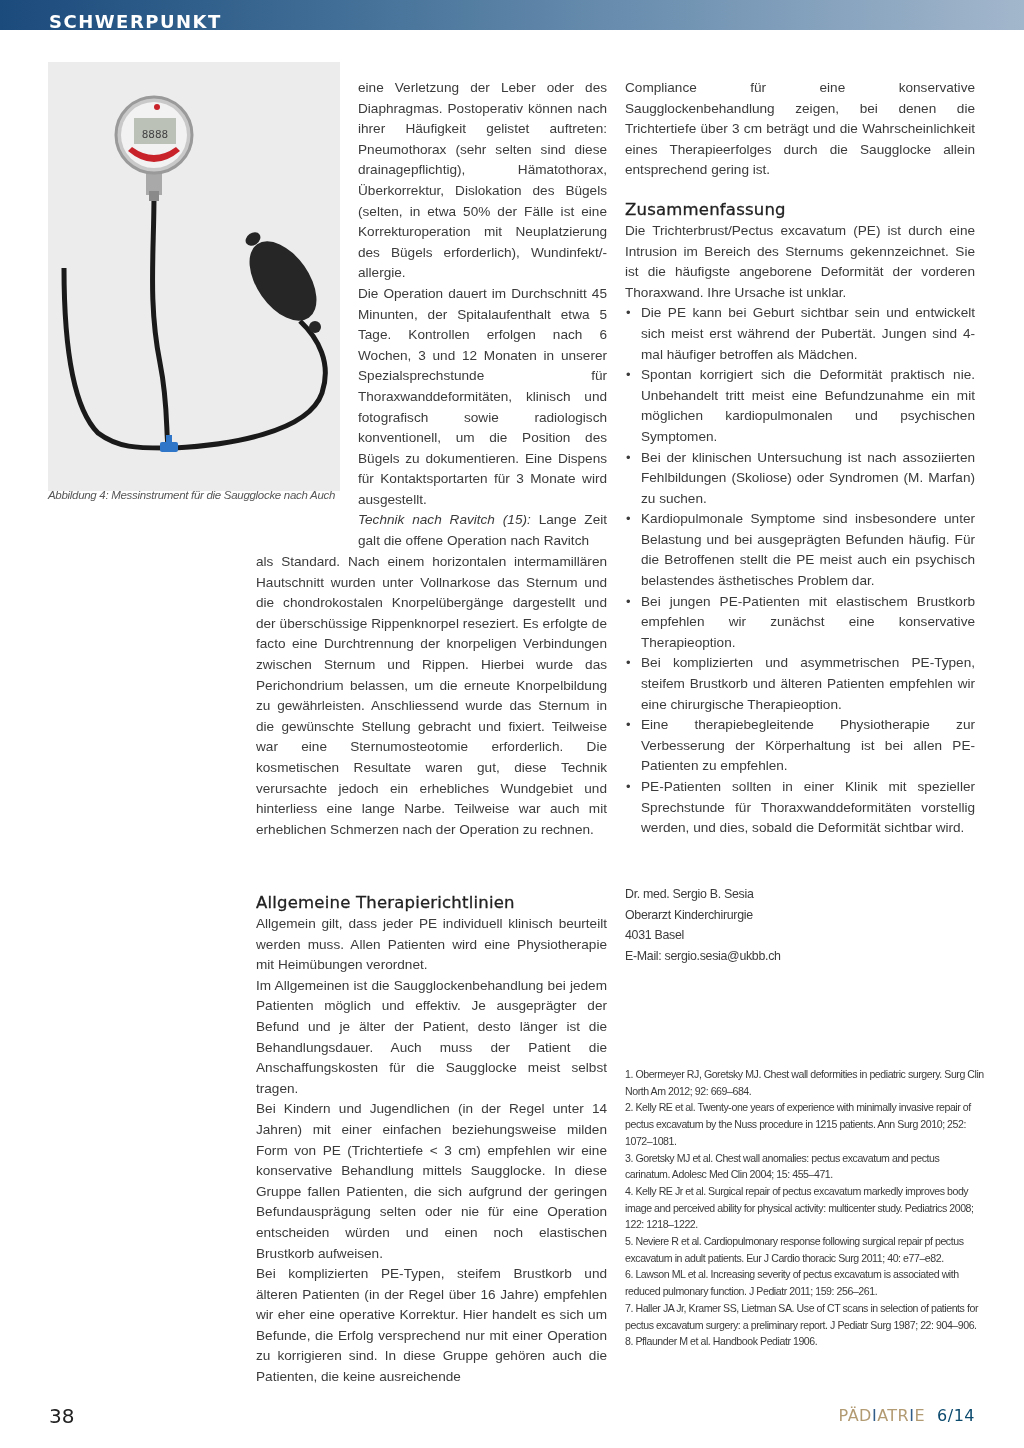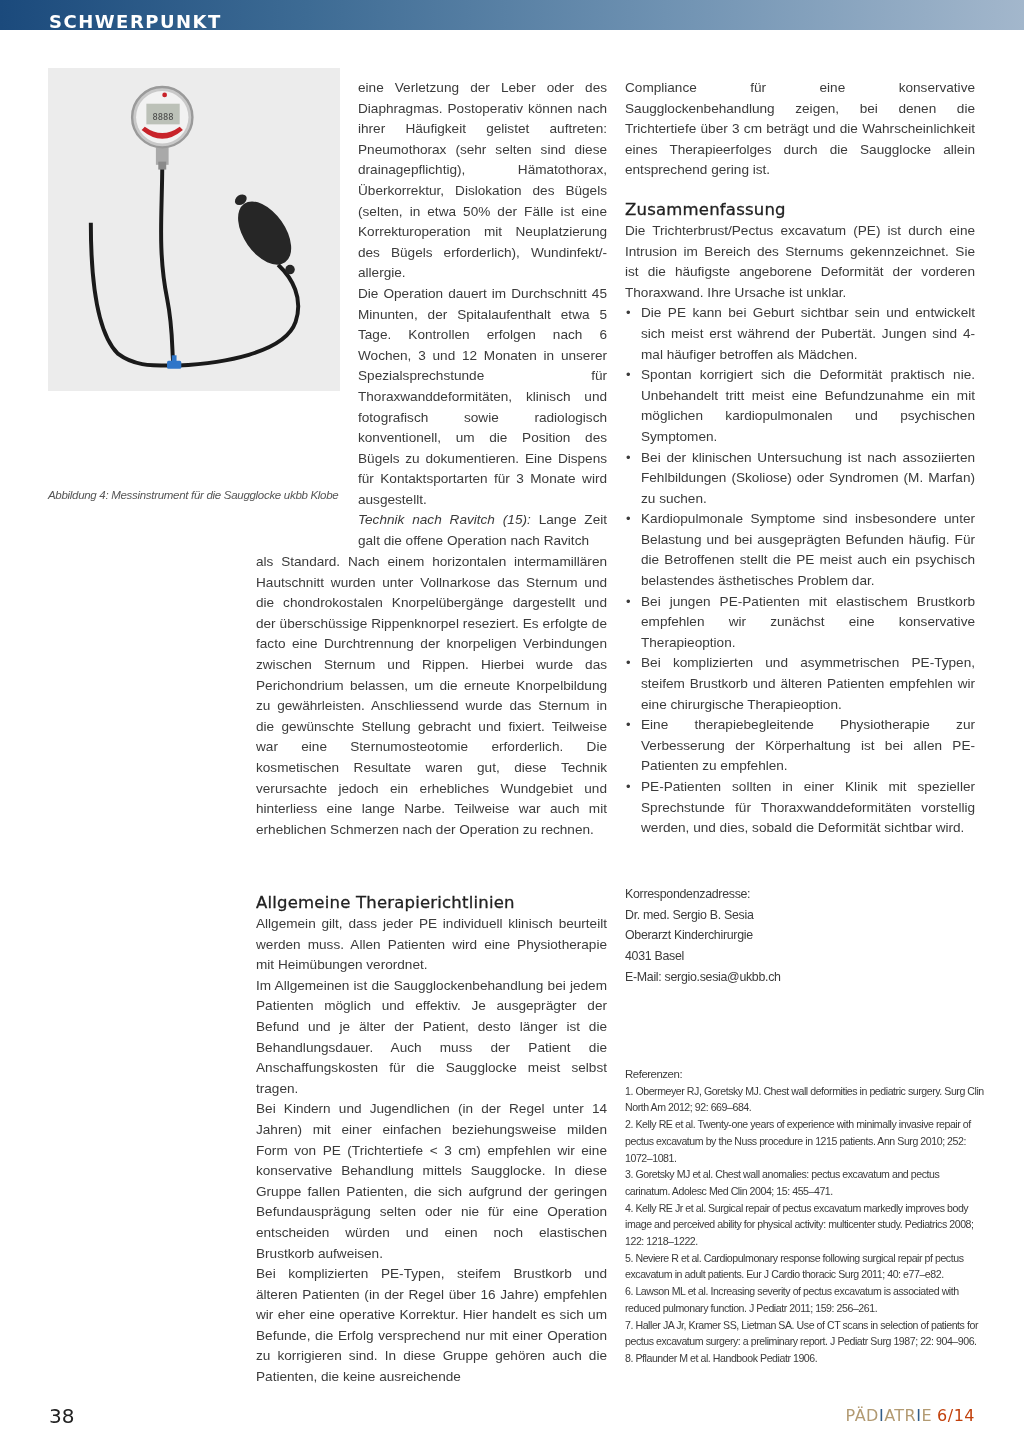--- a/index.html
+++ b/index.html
@@ -10,21 +10,21 @@
   .header-bar {
     position: absolute; left: 0; top: 0; width: 1024px; height: 30px;
     background: linear-gradient(to right, #1b4a7c 0%, #3d6b94 30%, #6f92b2 65%, #a3b7cc 100%);
   }
   .header-title {
     position: absolute; left: 49px; top: 12px; color: #ffffff; font-weight: bold;
     font-size: 18px; letter-spacing: 1.5px; line-height: 20px;
     font-family: "DejaVu Sans", sans-serif;
   }
   .figure-box {
-    position: absolute; left: 48px; top: 68px; width: 292px; height: 323px;
+    position: absolute; left: 48px; top: 62px; width: 292px; height: 429px;
     background: #ececec;
   }
   .figure-box svg { width: 100%; height: 100%; display: block; }
   .figure-caption {
     position: absolute; left: 48px; top: 489px; width: 300px;
     font-family: "Liberation Sans Narrow", "Liberation Sans", sans-serif;
     font-style: italic; font-size: 11.5px; color: #555; letter-spacing: -0.3px;
   }
   .body-text {
     font-size: 13.6px; line-height: 20.6px; text-align: justify; color: #3b3b3b;
@@ -71,21 +71,21 @@
   .page-number {
     position: absolute; left: 49px; top: 1404px; font-size: 20px; color: #222;
     font-family: "DejaVu Sans", sans-serif;
   }
   .journal {
     position: absolute; right: 49px; top: 1406px; font-size: 16px;
     font-family: "DejaVu Sans", sans-serif; letter-spacing: 0.5px;
   }
   .journal .logo-tan { color: #b29a72; }
   .journal .logo-blue { color: #2f5b88; }
-  .journal .issue { color: #c2410c; margin-left: 5px; }
+  .journal .issue { color: #0c4a6e; margin-left: 12px; }
 </style>
 </head>
 <body>
 
 <div class="header-bar"></div>
 <div class="header-title">SCHWERPUNKT</div>
 
 <div class="figure-box">
   <svg viewBox="0 0 292 407">
     <rect x="0" y="0" width="292" height="407" fill="#ececec"></rect>
@@ -105,21 +105,21 @@
     <rect x="101" y="118" width="10" height="10" fill="#8a8a8a"></rect>
 
     <circle cx="106" cy="62" r="38" fill="#c9c9c9" stroke="#9a9a9a" stroke-width="3"></circle>
     <circle cx="106" cy="62" r="33" fill="#f2f2f2"></circle>
     <rect x="86" y="45" width="42" height="26" fill="#bcc1b8"></rect>
     <text x="107" y="65" font-size="11" text-anchor="middle" fill="#444" font-family="DejaVu Sans Mono, monospace">8888</text>
     <path d="M80 78 Q106 100 132 78 L128 74 Q106 90 84 74 Z" fill="#c8232a"></path>
     <circle cx="109" cy="34" r="3" fill="#c8232a"></circle>
   </svg>
 </div>
-<div class="figure-caption">Abbildung 4: Messinstrument für die Saugglocke ukbb Klobe</div>
+<div class="figure-caption">Abbildung 4: Messinstrument für die Saugglocke nach Auch</div>
 
 <div class="col-a">
   <p class="body-text">eine Verletzung der Leber oder des Diaphragmas. Postoperativ können nach ihrer Häufigkeit gelistet auftreten: Pneumothorax (sehr selten sind diese drainagepflichtig), Hämatothorax, Überkorrektur, Dislokation des Bügels (selten, in etwa 50% der Fälle ist eine Korrekturoperation mit Neuplatzierung des Bügels erforderlich), Wundinfekt/-allergie.</p>
   <p class="body-text">Die Operation dauert im Durchschnitt 45 Minunten, der Spitalaufenthalt etwa 5 Tage. Kontrollen erfolgen nach 6 Wochen, 3 und 12 Monaten in unserer Spezialsprechstunde für Thoraxwanddeformitäten, klinisch und fotografisch sowie radiologisch konventionell, um die Position des Bügels zu dokumentieren. Eine Dispens für Kontaktsportarten für 3 Monate wird ausgestellt.</p>
   <p class="body-text"><span class="italic">Technik nach Ravitch (15):</span> <span>Lange Zeit galt die offene Operation nach Ravitch</span></p>
 </div>
 
 <div class="col-b">
   <p class="body-text">als Standard. Nach einem horizontalen intermamillären Hautschnitt wurden unter Vollnarkose das Sternum und die chondrokostalen Knorpelübergänge dargestellt und der überschüssige Rippenknorpel reseziert. Es erfolgte de facto eine Durchtrennung der knorpeligen Verbindungen zwischen Sternum und Rippen. Hierbei wurde das Perichondrium belassen, um die erneute Knorpelbildung zu gewährleisten. Anschliessend wurde das Sternum in die gewünschte Stellung gebracht und fixiert. Teilweise war eine Sternumosteotomie erforderlich. Die kosmetischen Resultate waren gut, diese Technik verursachte jedoch ein erhebliches Wundgebiet und hinterliess eine lange Narbe. Teilweise war auch mit erheblichen Schmerzen nach der Operation zu rechnen.</p>
 </div>
@@ -142,29 +142,27 @@
     <li><span class="bullet-dot">•</span><span>Bei der klinischen Untersuchung ist nach assoziierten Fehlbildungen (Skoliose) oder Syndromen (M. Marfan) zu suchen.</span></li>
     <li><span class="bullet-dot">•</span><span>Kardiopulmonale Symptome sind insbesondere unter Belastung und bei ausgeprägten Befunden häufig. Für die Betroffenen stellt die PE meist auch ein psychisch belastendes ästhetisches Problem dar.</span></li>
     <li><span class="bullet-dot">•</span><span>Bei jungen PE-Patienten mit elastischem Brustkorb empfehlen wir zunächst eine konservative Therapieoption.</span></li>
     <li><span class="bullet-dot">•</span><span>Bei komplizierten und asymmetrischen PE-Typen, steifem Brustkorb und älteren Patienten empfehlen wir eine chirurgische Therapieoption.</span></li>
     <li><span class="bullet-dot">•</span><span>Eine therapiebegleitende Physiotherapie zur Verbesserung der Körperhaltung ist bei allen PE-Patienten zu empfehlen.</span></li>
     <li><span class="bullet-dot">•</span><span>PE-Patienten sollten in einer Klinik mit spezieller Sprechstunde für Thoraxwanddeformitäten vorstellig werden, und dies, sobald die Deformität sichtbar wird.</span></li>
   </ul>
 </div>
 
 <div class="contact">
-  <div>Korrespondenzadresse:</div>
   <div>Dr. med. Sergio B. Sesia</div>
   <div>Oberarzt Kinderchirurgie</div>
   <div>4031 Basel</div>
   <div>E-Mail: sergio.sesia@ukbb.ch</div>
 </div>
 
 <div class="refs">
-  <div class="refs-heading">Referenzen:</div>
   <div>1. Obermeyer RJ, Goretsky MJ. Chest wall deformities in pediatric surgery. Surg Clin North Am 2012; 92: 669–684.</div>
   <div>2. Kelly RE et al. Twenty-one years of experience with minimally invasive repair of pectus excavatum by the Nuss procedure in 1215 patients. Ann Surg 2010; 252: 1072–1081.</div>
   <div>3. Goretsky MJ et al. Chest wall anomalies: pectus excavatum and pectus carinatum. Adolesc Med Clin 2004; 15: 455–471.</div>
   <div>4.  Kelly RE Jr et al. Surgical repair of pectus excavatum markedly improves body image and perceived ability for physical activity: multicenter study. Pediatrics 2008; 122: 1218–1222.</div>
   <div>5. Neviere R et al. Cardiopulmonary response following surgical repair pf pectus excavatum in adult patients. Eur J Cardio thoracic Surg 2011; 40: e77–e82.</div>
   <div>6. Lawson ML et al. Increasing severity of pectus excavatum is associated with reduced pulmonary function. J Pediatr 2011; 159: 256–261.</div>
   <div>7. Haller JA Jr, Kramer SS, Lietman SA. Use of CT scans in selection of patients for pectus excavatum surgery: a preliminary report. J Pediatr Surg 1987; 22: 904–906.</div>
   <div>8. Pflaunder M et al. Handbook Pediatr 1906.</div>
 </div>
 

